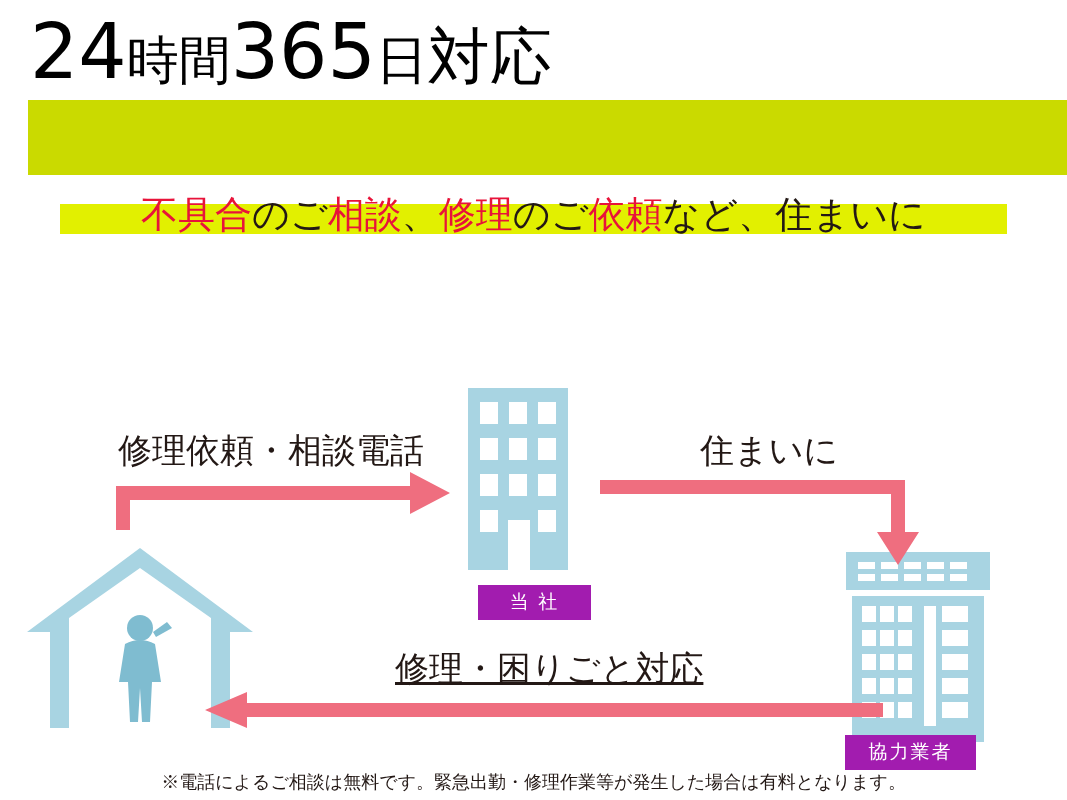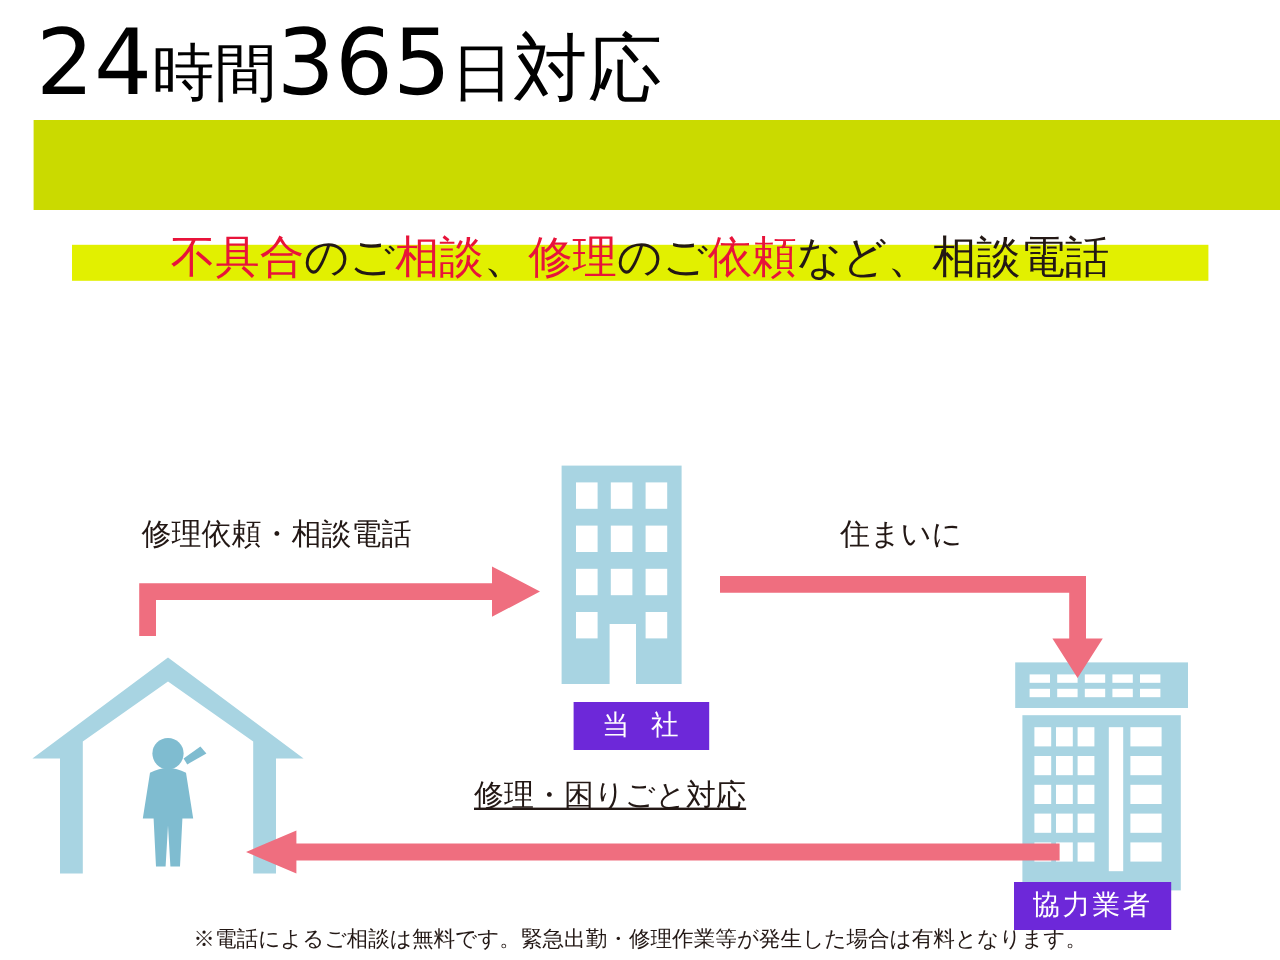--- a/index.html
+++ b/index.html
@@ -88,34 +88,34 @@
   
   .diagram {
     position: absolute;
     left: 0;
     top: 370px;
     width: 1067px;
     height: 430px;
   }
   .lbl {
     position: absolute;
-    font-size: 25px;
+    font-size: 34px;
     color: #231815;
     white-space: nowrap;
     font-family: "DejaVu Sans", sans-serif;
   }
   .tag {
     position: absolute;
-    background: #6d28d9;
+    background: #a21caf;
     color: #ffffff;
-    font-size: 23px;
+    font-size: 19px;
     letter-spacing: 2px;
     text-align: center;
     padding: 4px 0 5px;
-    font-family: Liberation Mono, monospace;
+    font-family: Liberation Sans, sans-serif;
   }
   .note {
     position: absolute;
     left: 0;
     top: 770px;
     width: 1067px;
     text-align: center;
     font-size: 18px;
     color: #231815;
     font-family: Liberation Sans, sans-serif;
@@ -130,21 +130,21 @@
   <div class="green-band"></div>
   <div class="title-text">
     <span class="big">24</span><span class="mid">時間</span><span class="big">365</span><span class="mid">日</span><span class="kanji">対応</span>
   </div>
 </div>
 
 <div class="lead">
 
   <div class="lead-line">
     <div class="hl" style="left:60px; top:18px; width:947px;"></div>
-    <span class="txt red">不具合</span><span class="txt">のご</span><span class="txt red">相談</span><span class="txt">、</span><span class="txt red">修理</span><span class="txt">のご</span><span class="txt red">依頼</span><span class="txt">など、相談電話</span>
+    <span class="txt red">不具合</span><span class="txt">のご</span><span class="txt red">相談</span><span class="txt">、</span><span class="txt red">修理</span><span class="txt">のご</span><span class="txt red">依頼</span><span class="txt">など、住まいに</span>
   </div>
 
 
 
 </div>
 
 <div class="diagram">
 
   <div style="position:absolute; left:25px; top:170px;">
     <svg width="230" height="190" viewBox="0 0 230 190">

